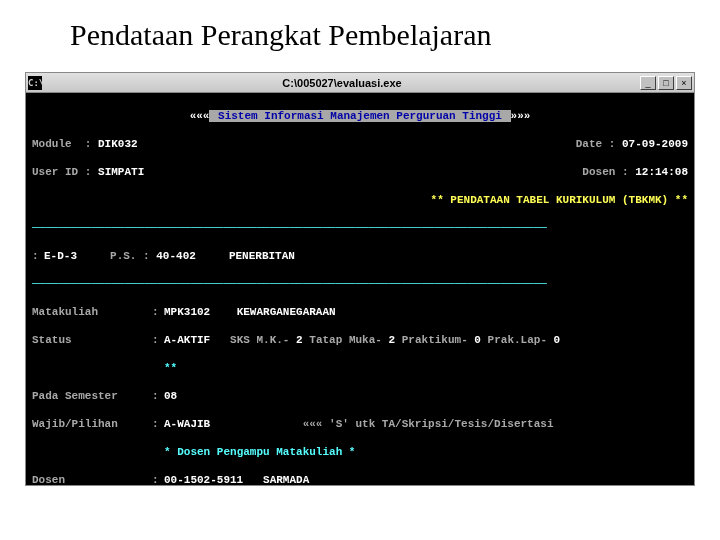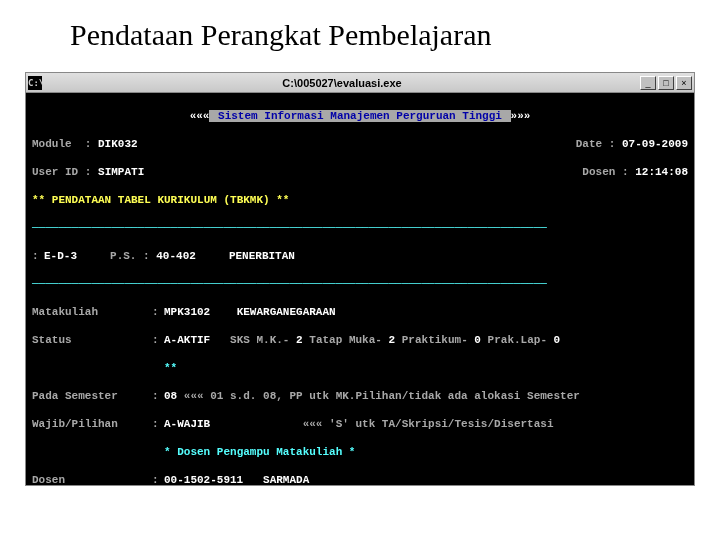--- a/index.html
+++ b/index.html
@@ -89,28 +89,28 @@
     <div class="titlebar-text">C:\005027\evaluasi.exe</div>
     <div class="win-btn">_</div>
     <div class="win-btn">□</div>
     <div class="win-btn">×</div>
   </div>
 
   <div class="terminal">
 <div class="banner-line"><span class="banner-prefix">«««</span><span class="banner-txt"> Sistem Informasi Manajemen Perguruan Tinggi </span><span class="banner-suffix">»»»</span></div>
 <div class="row"><span class="gray"><span>Module</span>  : </span><span class="wht">DIK032</span><span class="gray" style="flex:1"></span><span class="gray"><span>Date</span> : </span><span class="wht">07-09-2009</span></div>
 <div class="row"><span class="gray"><span>User ID</span> : </span><span class="wht">SIMPATI</span><span class="gray" style="flex:1"></span><span class="gray"><span>Dosen</span> : </span><span class="wht">12:14:08</span></div>
-<div class="yel" style="text-align:left">** PENDATAAN TABEL KURIKULUM (TBKMK) **</div>
+<div class="yel" style="text-align:right">** PENDATAAN TABEL KURIKULUM (TBKMK) **</div>
 <div class="sep">──────────────────────────────────────────────────────────────────────────────</div>
 <div class="row"><span class="colon">: </span><span class="wht">E-D-3</span><span class="gray">     <span>P.S.</span> : </span><span class="wht">40-402</span><span class="gray">     </span><span class="wht">PENERBITAN</span></div>
 <div class="sep">──────────────────────────────────────────────────────────────────────────────</div>
 <div class="row"><span class="lbl">Matakuliah</span><span class="colon">: </span><span class="wht">MPK3102</span><span>    </span><span class="wht">KEWARGANEGARAAN</span></div>
 <div class="row"><span class="lbl">Status</span><span class="colon">: </span><span class="wht">A-AKTIF</span><span class="gray">   <span>SKS M.K.-</span> </span><span class="wht">2</span><span class="gray"> <span>Tatap Muka-</span> </span><span class="wht">2</span><span class="gray"> <span>Praktikum-</span> </span><span class="wht">0</span><span class="gray"> <span>Prak.Lap-</span> </span><span class="wht">0</span></div>
 <div class="row"><span class="lbl"></span><span class="colon"></span><span class="cy">*</span><span class="cy">*</span></div>
-<div class="row"><span class="lbl">Pada Semester</span><span class="colon">: </span><span class="wht">08</span><span class="gray"> <span>««« 01 s.d. 08, PP utk MK.Pilihan/tidak ada alokasi Semester</span></span></div>
+<div class="row"><span class="lbl">Pada Semester</span><span class="colon">: </span><span class="wht">08</span></div>
 <div class="row"><span class="lbl">Wajib/Pilihan</span><span class="colon">: </span><span class="wht">A-WAJIB</span><span class="gray">              <span>««« 'S' utk TA/Skripsi/Tesis/Disertasi</span></span></div>
 <div class="row"><span class="lbl"></span><span class="colon"></span><span class="cy">*</span><span class="cy"> <span>Dosen Pengampu Matakuliah</span> </span><span class="cy">*</span></div>
 <div class="row"><span class="lbl">Dosen</span><span class="colon">: </span><span class="wht">00-1502-5911</span><span>   </span><span class="wht">SARMADA</span></div>
 
 
 
 
 
 
 

